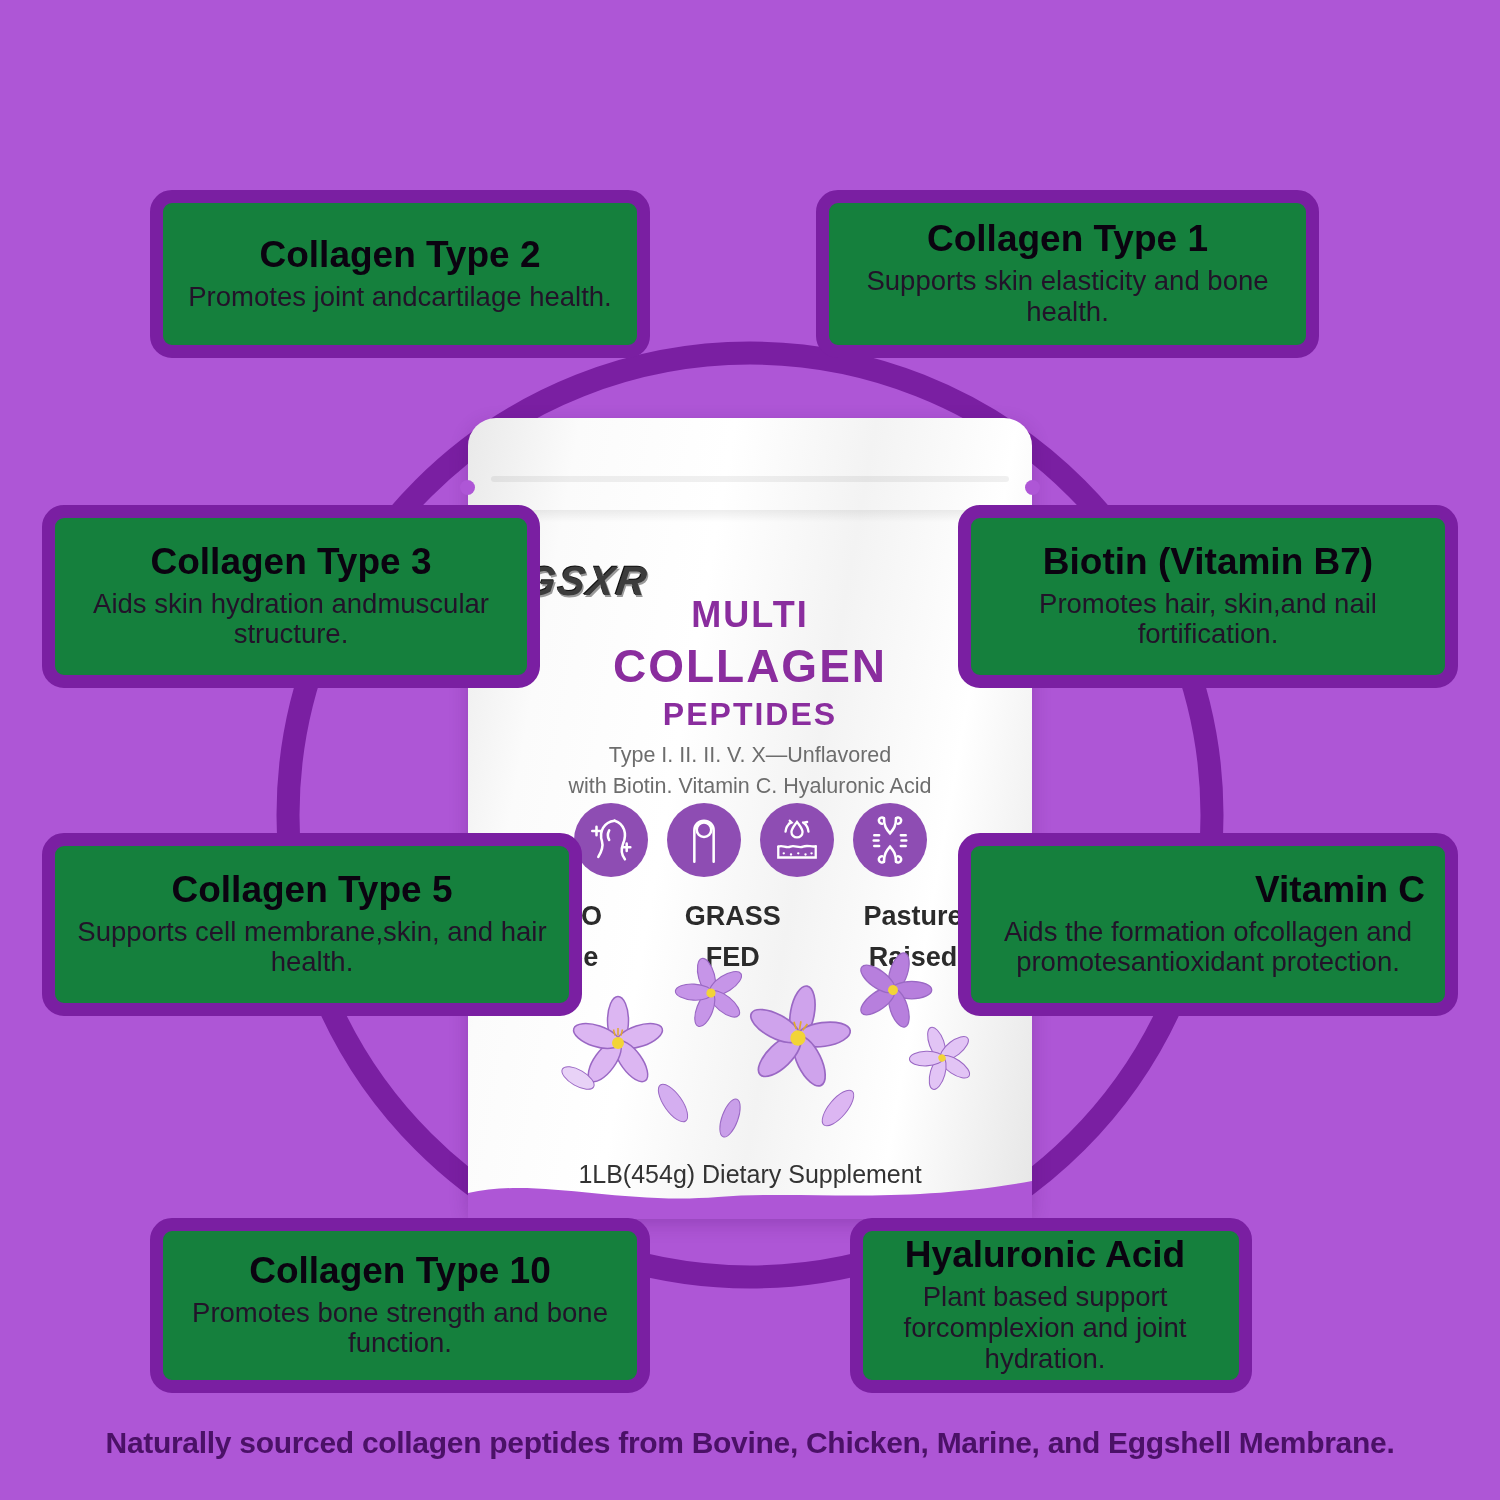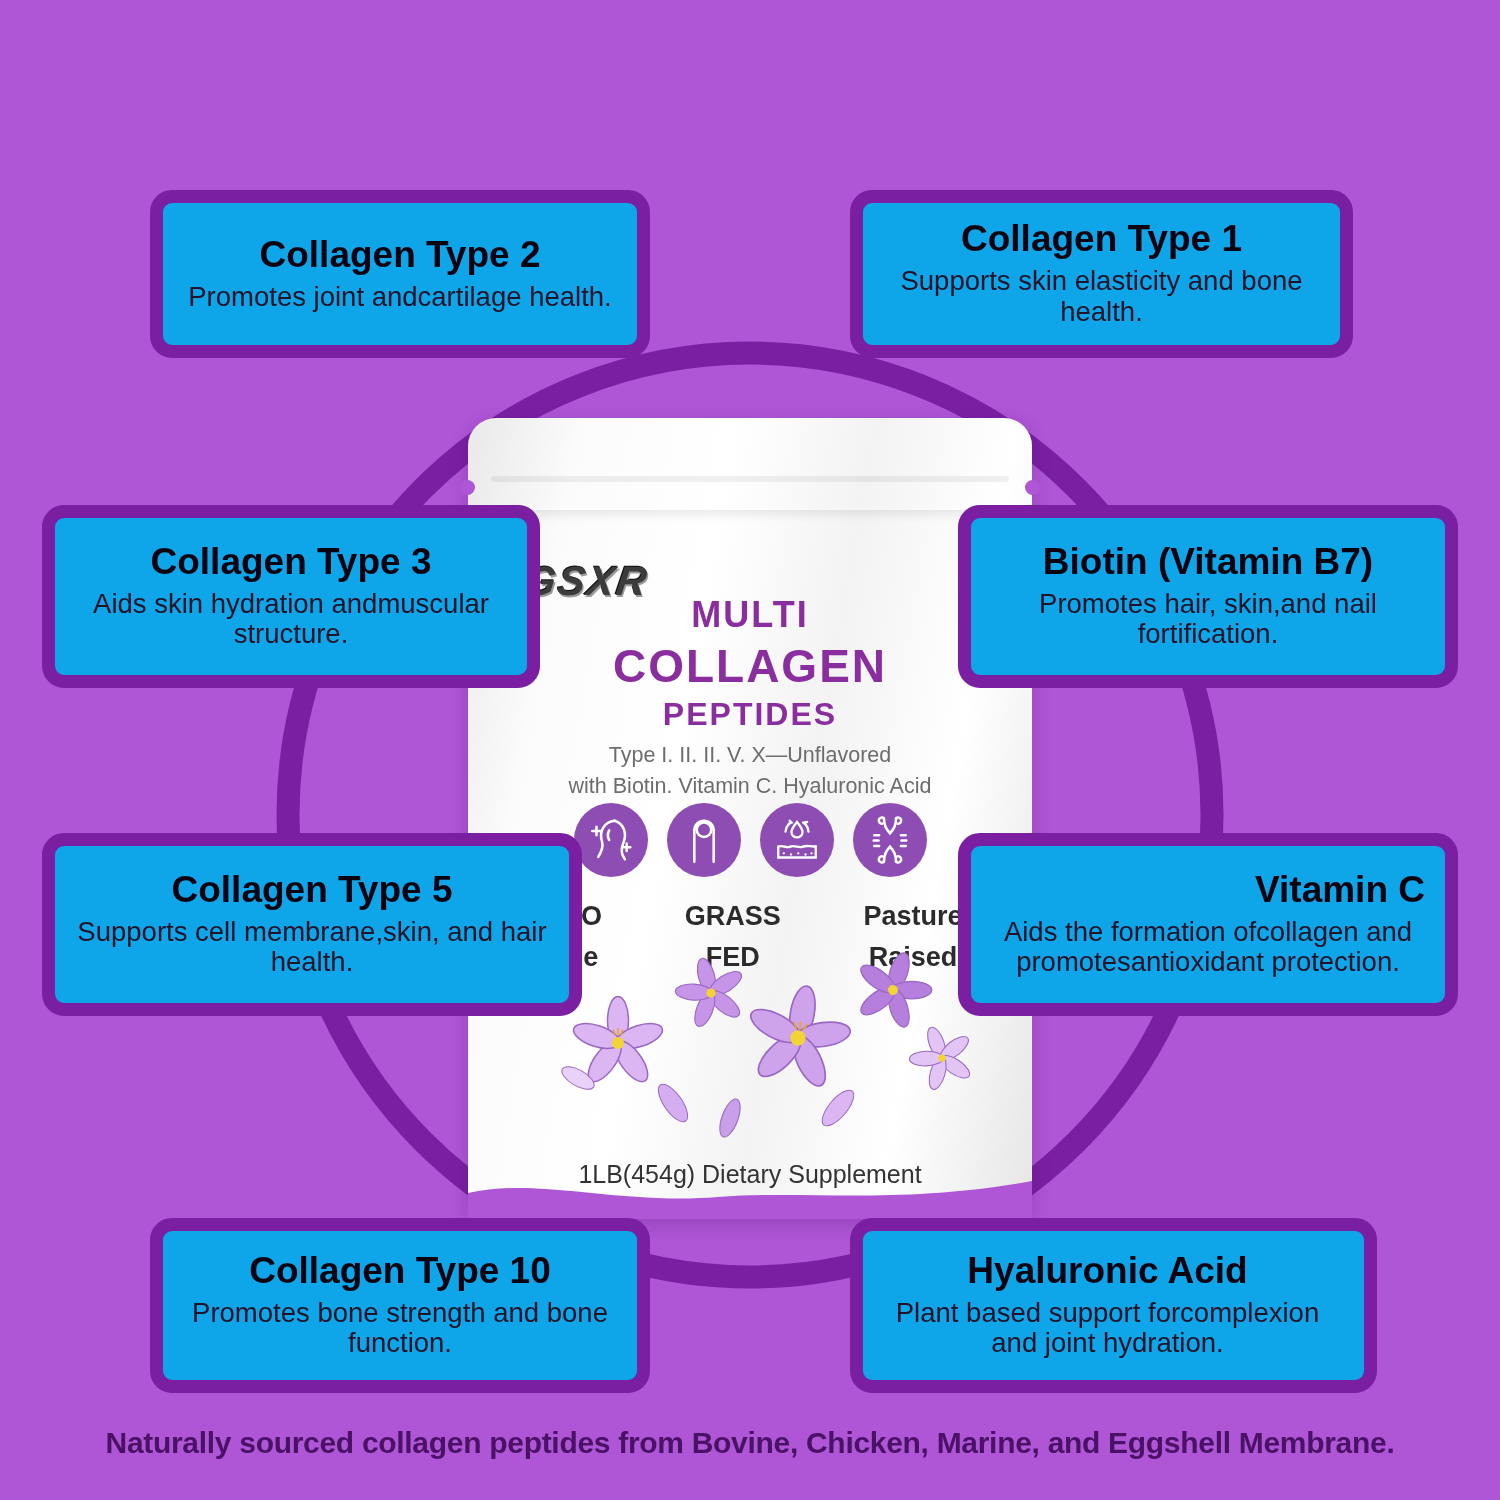--- a/index.html
+++ b/index.html
@@ -19,34 +19,34 @@
       -6px  0   0 #9c49cf, 6px  0   0 #9c49cf,
        0   -6px 0 #9c49cf, 0    6px 0 #9c49cf,
        0    9px 8px rgba(60,10,80,.35);
     z-index:5;
   }
   
   .ring-svg{position:absolute;left:0;top:0;z-index:1;}
   
   .bbox{
     position:absolute;z-index:4;box-sizing:border-box;
-    background:#0ea5e9;border:13px solid #7a1fa2;border-radius:22px;
+    background:#15803d;border:13px solid #7a1fa2;border-radius:22px;
     display:flex;flex-direction:column;justify-content:center;align-items:center;
     text-align:center;padding:8px 20px;gap:7px;
   }
   .btitle{font-size:37px;font-weight:800;color:#0b0310;line-height:1.05;}
   .bdesc{font-size:27.5px;font-weight:400;color:#221329;line-height:1.12;}
   .box-tl{left:150px;top:190px;width:500px;height:168px;}
-  .box-tr{left:850px;top:190px;width:503px;height:168px;}
+  .box-tr{left:816px;top:190px;width:503px;height:168px;}
   .box-ml{left:42px;top:505px;width:498px;height:183px;}
   .box-mr{left:958px;top:505px;width:500px;height:183px;}
   .box-ll{left:42px;top:833px;width:540px;height:183px;}
   .box-lr{left:958px;top:833px;width:500px;height:183px;align-items:flex-end;}
   .box-bl{left:150px;top:1218px;width:500px;height:175px;}
-  .box-br{left:850px;top:1218px;width:527px;height:175px;padding-left:8px;}
+  .box-br{left:850px;top:1218px;width:402px;height:175px;padding-left:8px;}
   
   .package{
     position:absolute;left:468px;top:418px;width:564px;height:800px;z-index:2;
     border-radius:28px 28px 18px 18px;
     background:linear-gradient(100deg,#e9e9e9 0%,#fbfbfb 16%,#ffffff 38%,#f3f3f3 58%,#ffffff 78%,#e6e6e6 100%);
     box-shadow:0 6px 18px rgba(70,10,100,.25);
   }
   .seal-line{position:absolute;top:58px;left:4%;width:92%;height:6px;
     background:rgba(0,0,0,.06);border-radius:3px;}
   .seal-band{position:absolute;top:92px;left:0;width:100%;height:12px;

